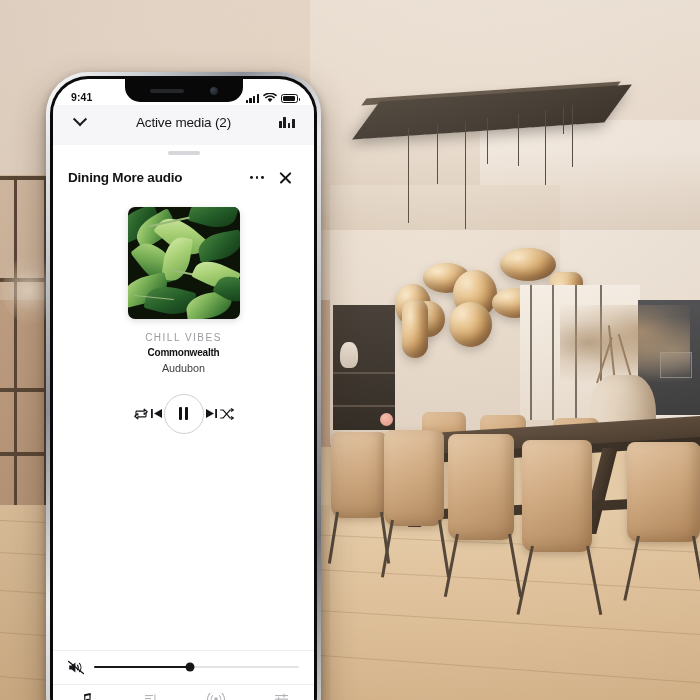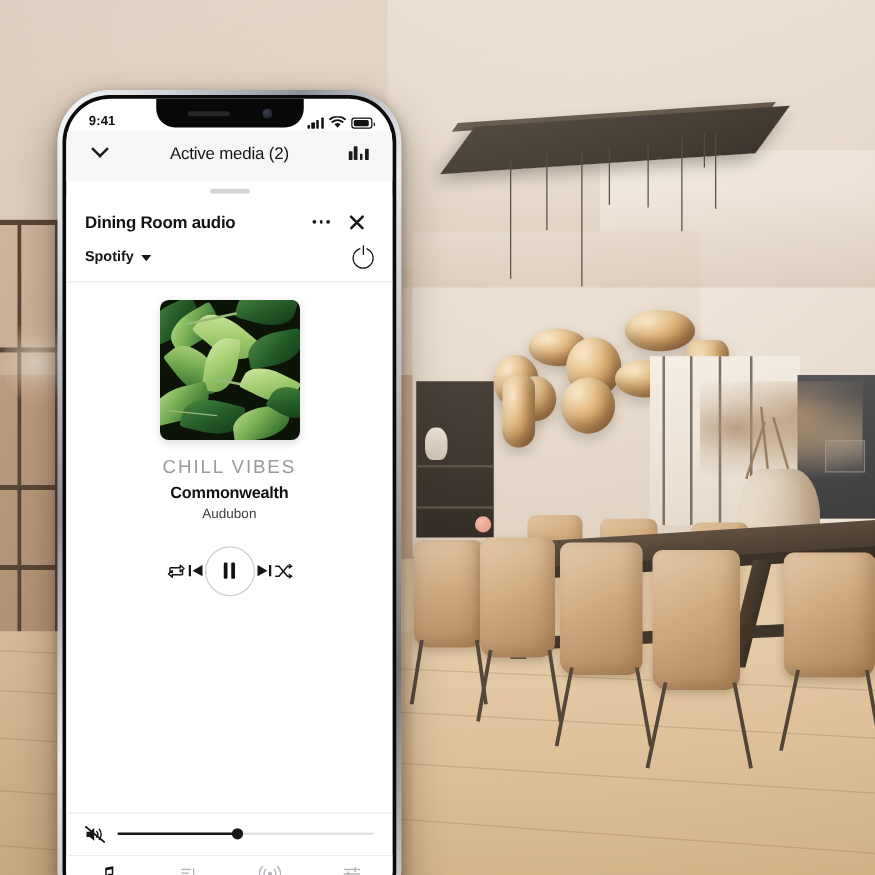--- a/index.html
+++ b/index.html
@@ -321,23 +321,23 @@
   .leaf {
     position:absolute; border-radius:60% 8% 60% 8%;
     background:linear-gradient(140deg,#bfe08e 0%,#7cb257 40%,#3e7a35 78%,#215421 100%);
   }
   .leaf.dk { background:linear-gradient(140deg,#4e8b43,#235a27 55%,#113416 100%); }
   .leaf.lt { background:linear-gradient(140deg,#d8eeae,#a7cf74 45%,#6aa349 100%); }
   .stem { position:absolute; background:#9ab87a; border-radius:2px; }
 
   .meta { text-align:center; margin-top:13px; }
   .playlist {
-    font-size:15px; letter-spacing:1.5px; color:#9a9a9f; font-weight:400;text-align:center;
-  }
-  .track { font-size:13px; font-weight:700; color:#111114; margin-top:4px; letter-spacing:-.2px; }
+    font-size:10px; letter-spacing:1.5px; color:#9a9a9f; font-weight:400;text-align:center;
+  }
+  .track { font-size:10px; font-weight:700; color:#111114; margin-top:4px; letter-spacing:-.2px; }
   .artist { font-size:10.8px; color:#3d3d42; margin-top:4px;text-align:center; }
 
   
   .transport {
     display:flex; align-items:center; justify-content:space-between;
     padding:0 22px; margin-top:20px;
   }
   .tb { cursor:pointer; display:flex; align-items:center; justify-content:center; }
   .playbtn {
     width:40px; height:40px; border-radius:50%; border:1.1px solid #cfcfd4;
@@ -535,34 +535,29 @@
                 <i></i>
                 <i></i>
               </div>
       </div>
     </div>
 
     <div class="card">
       <div class="grabber"></div>
 
       <div class="card-head">
-        <div class="room-title">Dining Room audio</div>
+        <div class="room-title">Dining More audio</div>
         <div class="dots">
           <span></span>
                 <span></span>
                 <span></span>
         </div>
         <div class="xbtn"></div>
       </div>
 
-      <div class="card-sub">
-        <div class="src-name">Spotify</div>
-        <div class="caret"></div>
-        <div class="pwr"></div>
-      </div>
 
       <div class="nowplaying">
         <div class="art">
           <div class="leaf dk" style="left:-12px;top:4px;width:44px;height:26px;transform:rotate(-24deg)"></div>
           <div class="leaf dk" style="left:62px;top:-6px;width:46px;height:26px;transform:rotate(16deg)"></div>
           <div class="leaf" style="left:6px;top:10px;width:42px;height:24px;transform:rotate(-30deg)"></div>
           <div class="leaf lt" style="left:28px;top:16px;width:50px;height:27px;transform:rotate(40deg)"></div>
           <div class="stem" style="left:20px;top:14px;width:42px;height:1.6px;transform:rotate(-12deg)"></div>
           <div class="leaf" style="left:4px;top:42px;width:48px;height:28px;transform:rotate(52deg)"></div>
           <div class="leaf lt" style="left:36px;top:30px;width:26px;height:44px;transform:rotate(8deg)"></div>

